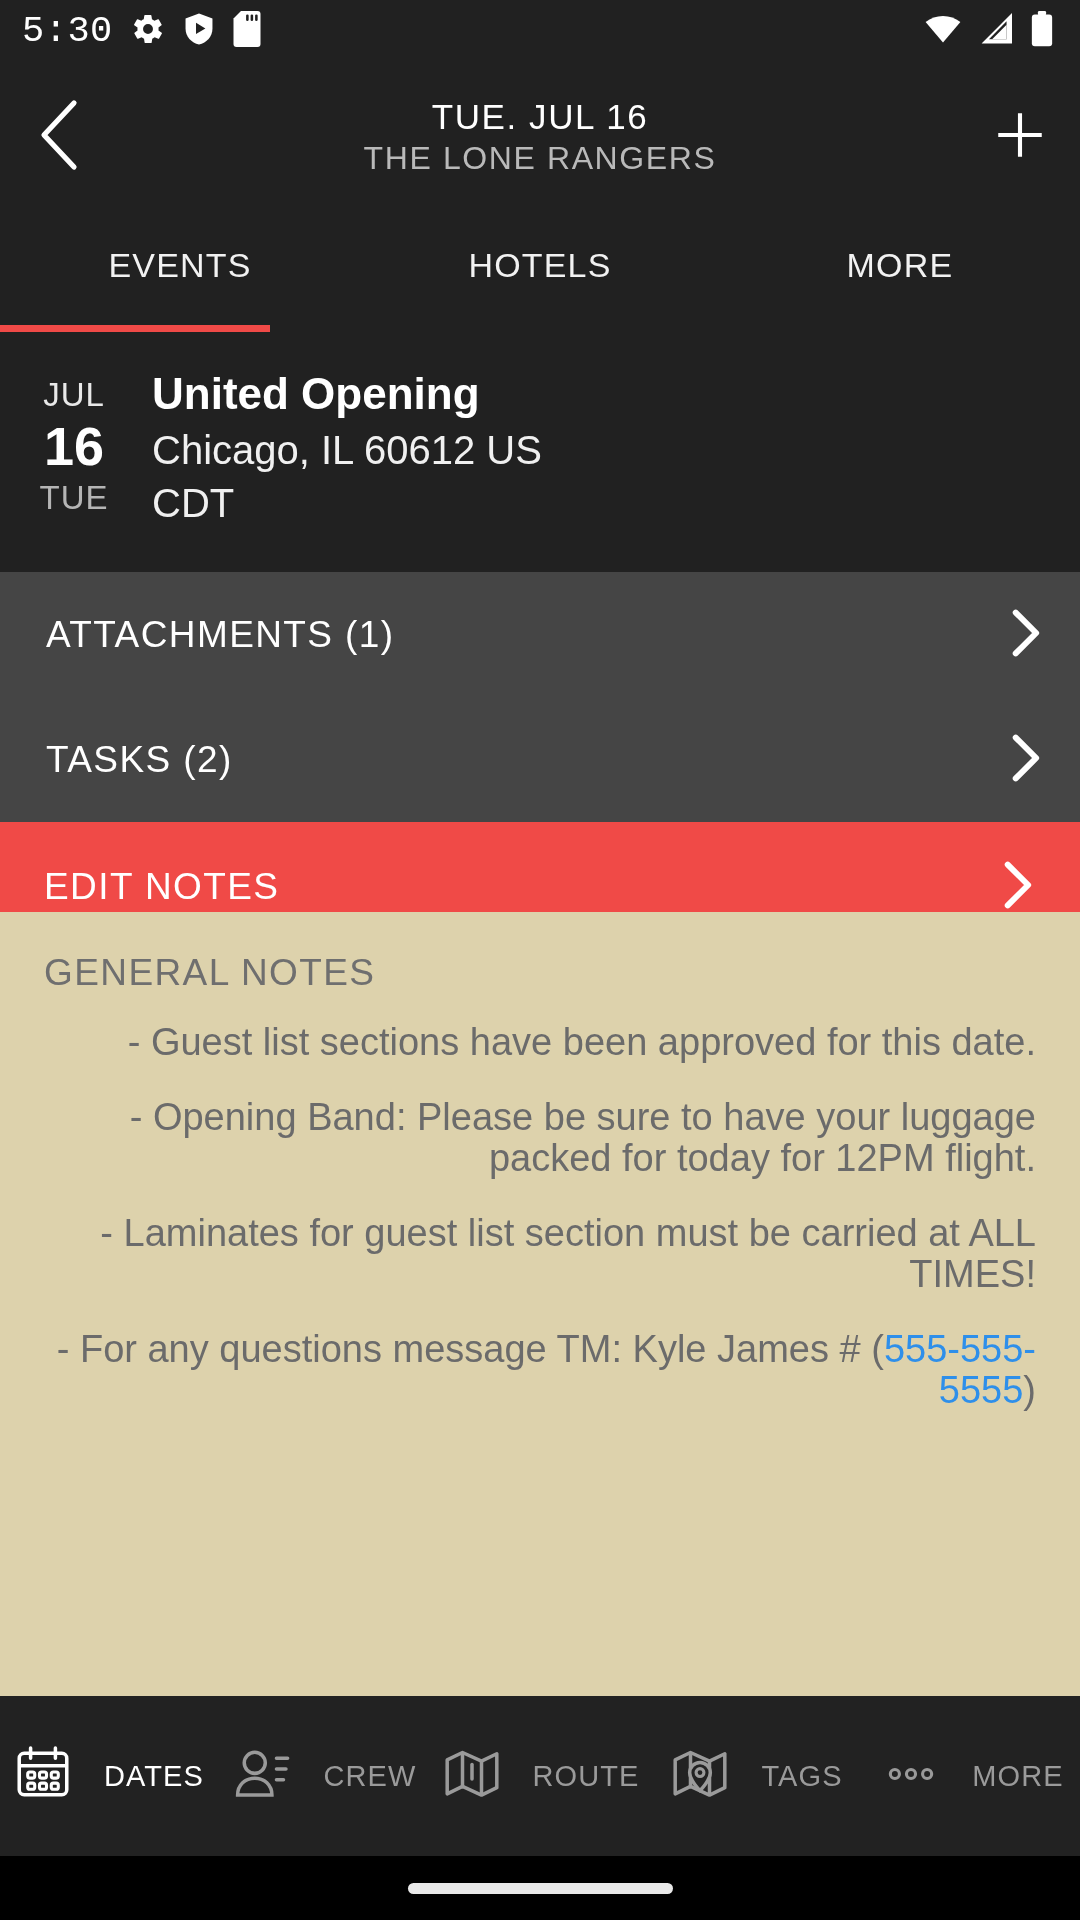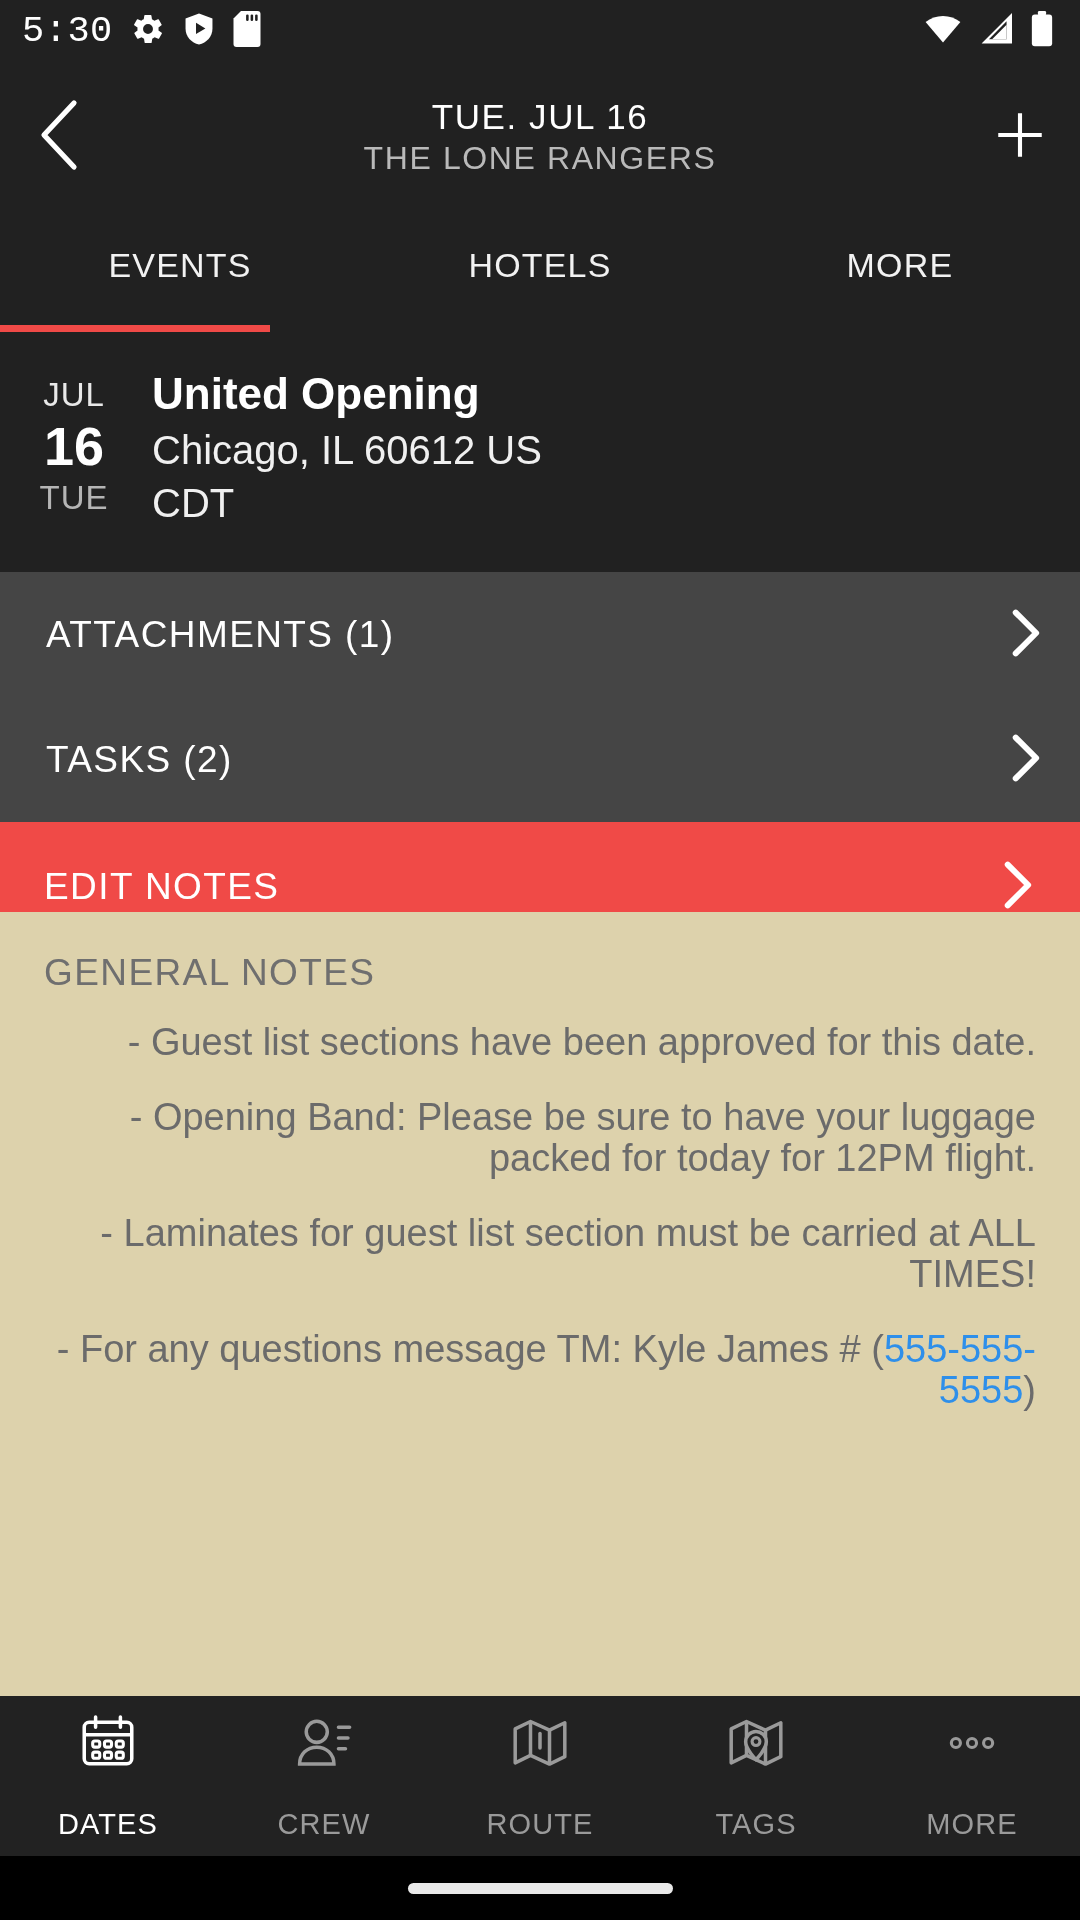--- a/index.html
+++ b/index.html
@@ -132,21 +132,21 @@
   .phone-link { color:#2e8fea; }
 
   
   .bottomnav {
     flex:0 0 160px; height:160px;
     background:#222222;
     display:flex; align-items:center;
   }
   .nav-item {
     flex:1 1 0; height:160px;
-    display:flex; flex-direction:column; align-items:center; justify-content:center;
+    display:flex; align-items:center; justify-content:center;
     gap:30px;
   }
   .nav-label {
     font-size:29px; letter-spacing:1.1px; color:#9a9a9a;
   }
   .nav-item.active .nav-label { color:#ffffff; }
   .nav-ico { display:block; }
 
   
   .gesturebar {

